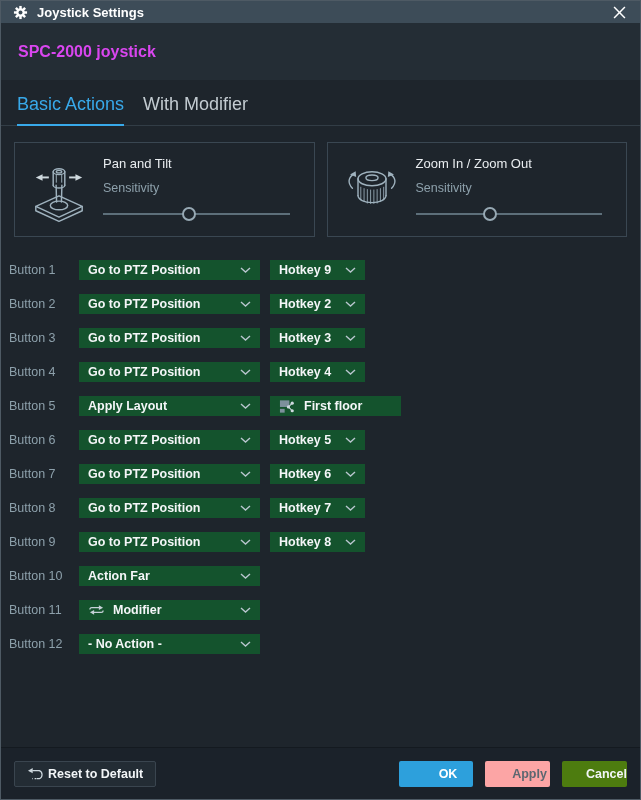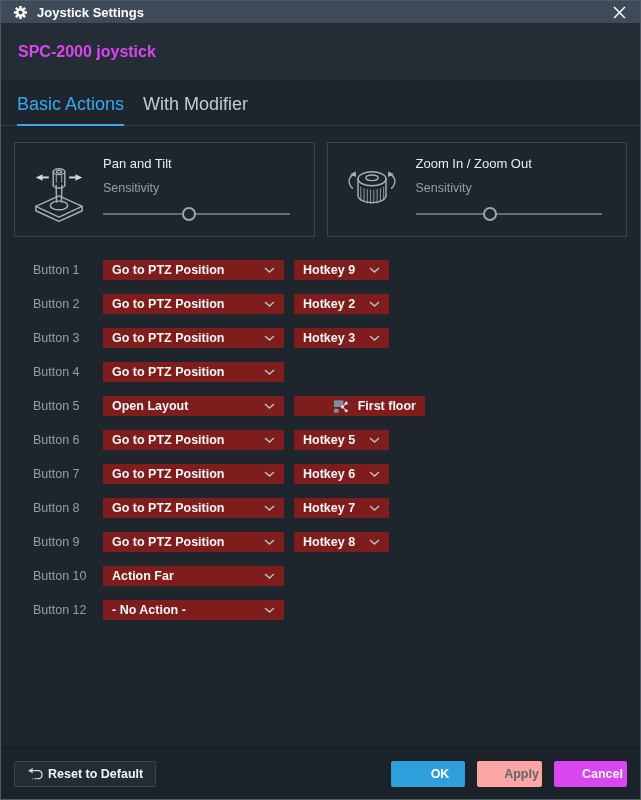--- a/index.html
+++ b/index.html
@@ -25,41 +25,41 @@
   .panel-icon{width:88px;display:flex;align-items:center;justify-content:center;}
   .panel-body{flex:1;padding-top:13px;}
   .panel-title{color:#e9edf0;font-size:13px;margin-bottom:10px;}
   .panel-sub{color:#8da0ab;font-size:12.5px;margin-bottom:11px;}
   .slider{position:relative;height:16px;margin-right:24px;cursor:pointer;}
   .track{position:absolute;left:0;right:0;top:7px;height:2px;background:#5d6f7a;}
   .thumb{position:absolute;top:1px;width:10px;height:10px;border:2px solid #97a9b4;
     border-radius:50%;background:#1e252c;transform:translateX(-50%);}
   
   .rows{margin-top:21px;}
-  .row{display:flex;align-items:center;height:24px;margin-bottom:10px;padding-left:32px;}
+  .row{display:flex;align-items:center;height:24px;margin-bottom:10px;padding-left:8px;}
   .row-label{width:70px;color:#8da0ab;font-size:12.5px;}
-  .ctrl{height:20px;box-sizing:border-box;background:#7f1d1d;display:flex;
-    align-items:center;padding:0 9px;cursor:pointer;justify-content:flex-end;}
+  .ctrl{height:20px;box-sizing:border-box;background:#14532d;display:flex;
+    align-items:center;padding:0 9px;cursor:pointer;}
   .ctrl .txt{color:#f4f6f8;font-size:12.5px;font-weight:bold;white-space:nowrap;}
   .action{width:181px;margin-right:10px;}
   .hotkey{width:95px;}
   .chev{margin-left:auto;display:flex;}
   .layoutbtn{width:131px;gap:8px;}
   .mod-ic{margin-right:8px;display:flex;}
   
   .footer{position:absolute;left:0;right:0;bottom:0;height:52px;background:#1b222a;
     border-top:1px solid #141a20;display:flex;align-items:center;padding:0 13px;
     box-sizing:border-box;}
   .btn{height:26px;box-sizing:border-box;font-size:12.5px;font-weight:bold;display:flex;
     align-items:center;justify-content:center;border-radius:2px;cursor:pointer;padding-left:24px;}
   .reset{padding:0 12px;gap:2px;background:#232c34;border:1px solid #3a454f;color:#f2f5f7;}
   .grp{margin-left:auto;display:flex;gap:12px;}
   .ok{width:74px;background:#2da0dc;color:#ffffff;}
   .apply{width:65px;background:#fca5a5;color:#5c6770;cursor:default;}
-  .cancel{width:73px;background:#d946ef;color:#f2f5f7;}
+  .cancel{width:65px;background:#4d7c0f;color:#f2f5f7;}
 </style>
 </head>
 <body>
 
 <div class="dialog">
 
   <div class="titlebar">
     <span style="display:flex;">
       <svg width="15" height="15" viewBox="0 0 16 16">
         <g fill="#ffffff">
@@ -213,26 +213,34 @@
     <div class="row">
       <span class="row-label">Button 4</span>
       <div class="ctrl action">
         <span class="txt">Go to PTZ Position</span>
         <span class="chev">
             <svg width="11" height="6" viewBox="0 0 11 6">
               <path d="M1 1 L5.5 5 L10 1" stroke="#b9c6ce" stroke-width="1.4" fill="none"></path>
             </svg>
           </span>
       </div>
+      <div class="ctrl hotkey">
+        <span class="txt">Hotkey 4</span>
+        <span class="chev">
+            <svg width="11" height="6" viewBox="0 0 11 6">
+              <path d="M1 1 L5.5 5 L10 1" stroke="#b9c6ce" stroke-width="1.4" fill="none"></path>
+            </svg>
+          </span>
+      </div>
     </div>
 
     <div class="row">
       <span class="row-label">Button 5</span>
       <div class="ctrl action">
-        <span class="txt">Open Layout</span>
+        <span class="txt">Apply Layout</span>
         <span class="chev">
             <svg width="11" height="6" viewBox="0 0 11 6">
               <path d="M1 1 L5.5 5 L10 1" stroke="#b9c6ce" stroke-width="1.4" fill="none"></path>
             </svg>
           </span>
       </div>
       <div class="ctrl layoutbtn">
         <span style="display:flex;">
           <svg width="17" height="15" viewBox="0 0 18 15">
             <rect x="1" y="1" width="10" height="7" fill="#7d909c"></rect>
@@ -336,20 +344,43 @@
       <div class="ctrl action">
         <span class="txt">Action Far</span>
         <span class="chev">
             <svg width="11" height="6" viewBox="0 0 11 6">
               <path d="M1 1 L5.5 5 L10 1" stroke="#b9c6ce" stroke-width="1.4" fill="none"></path>
             </svg>
           </span>
       </div>
     </div>
 
+    <div class="row">
+      <span class="row-label">Button 11</span>
+      <div class="ctrl action">
+        <span class="mod-ic">
+          <svg width="17" height="12" viewBox="0 0 18 12">
+            <g stroke="#c6d1d8" stroke-width="1.3" fill="none">
+              <path d="M2 5.5 Q2 3.5 4 3.5 H12"></path>
+              <path d="M16 6.5 Q16 8.5 14 8.5 H6"></path>
+            </g>
+            <g fill="#c6d1d8">
+              <polygon points="16,3.5 11.5,1 11.5,6"></polygon>
+              <polygon points="2,8.5 6.5,6 6.5,11"></polygon>
+            </g>
+          </svg>
+        </span>
+        <span class="txt">Modifier</span>
+        <span class="chev">
+            <svg width="11" height="6" viewBox="0 0 11 6">
+              <path d="M1 1 L5.5 5 L10 1" stroke="#b9c6ce" stroke-width="1.4" fill="none"></path>
+            </svg>
+          </span>
+      </div>
+    </div>
 
     <div class="row">
       <span class="row-label">Button 12</span>
       <div class="ctrl action">
         <span class="txt">- No Action -</span>
         <span class="chev">
             <svg width="11" height="6" viewBox="0 0 11 6">
               <path d="M1 1 L5.5 5 L10 1" stroke="#b9c6ce" stroke-width="1.4" fill="none"></path>
             </svg>
           </span>

